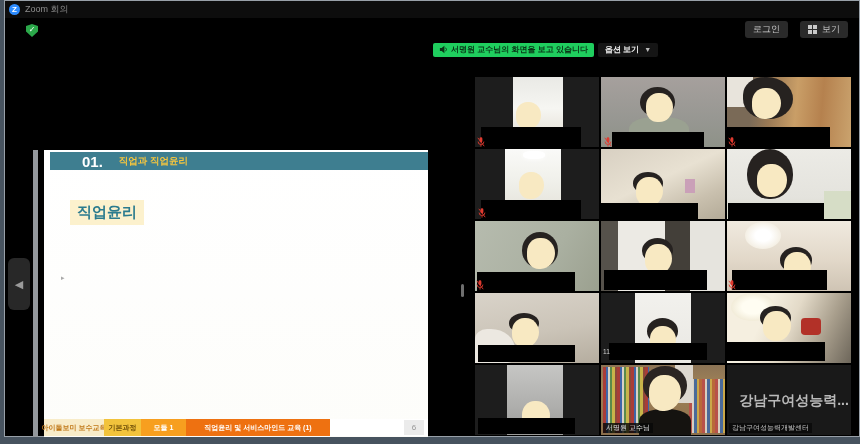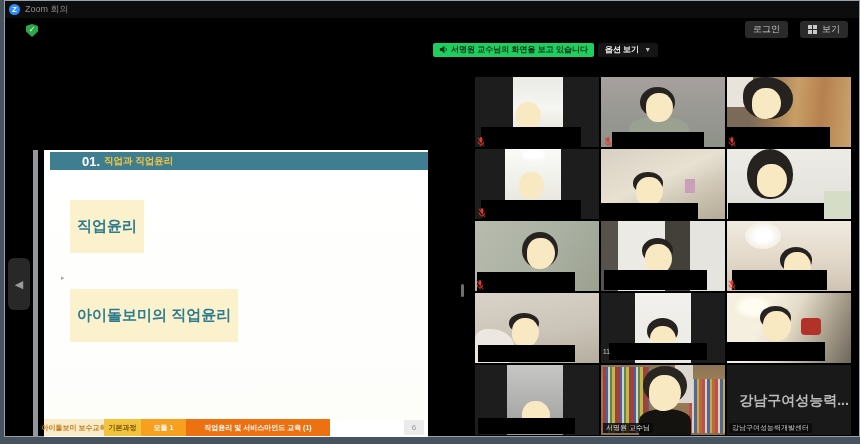--- a/index.html
+++ b/index.html
@@ -32,24 +32,24 @@
           color:#fff;font-size:8px;line-height:12px;text-align:center;z-index:20;cursor:pointer;}
   
   .deck-edge{position:absolute;left:33px;top:150px;width:5px;height:287px;background:#94989c;z-index:5;}
   .navprev{position:absolute;left:8px;top:258px;width:22px;height:52px;background:#282828;
            border-radius:6px;display:flex;align-items:center;justify-content:center;z-index:25;cursor:pointer;}
   .navprev span{color:#9a9a9a;font-size:11px;}
   .slide{position:absolute;left:44px;top:150px;width:384px;height:287px;z-index:10;
          background:linear-gradient(180deg,#ffffff,#fdfdfa);}
   .slide-head{position:absolute;left:6px;top:2px;right:0;height:18px;background:#3e7e90;
               display:flex;align-items:center;padding-left:32px;box-sizing:border-box;}
-  .slide-head .num{color:#fff;font-size:13px;font-weight:900;margin-right:4px;}
+  .slide-head .num{color:#fff;font-size:15px;font-weight:900;margin-right:16px;}
   .slide-head .ttl{color:#f6c63e;font-size:9.5px;font-weight:900;}
   .hl{display:inline-block;background:#fcf1cd;color:#2b7b8e;font-weight:900;font-size:15px;
-      padding:17px 7px;}
+      padding:3px 7px;}
   .h1{position:absolute;left:26px;top:50px;}
   .h2{position:absolute;left:26px;top:139px;}
   .b1{position:absolute;left:28px;top:84px;color:#3a3a3a;font-size:12px;}
   .b2{position:absolute;left:28px;top:171px;color:#3a3a3a;font-size:12px;line-height:21px;white-space:pre-line;}
   .tickmark{position:absolute;left:17px;top:124px;color:#aaa;font-size:7px;}
   .ftabs{position:absolute;left:0;right:0;bottom:1px;height:17px;background:#fff;display:flex;align-items:stretch;}
   .ftab{display:flex;align-items:center;justify-content:center;font-size:7px;font-weight:bold;white-space:nowrap;}
   .ftab0{width:60px;background:#f8ecc9;color:#c07818;}
   .ftab1{width:37px;background:#f2c33c;color:#6e4e08;}
   .ftab2{width:45px;background:#f79f1f;color:#fff;}
@@ -196,21 +196,20 @@
     <span>◀</span>
   </div>
 
   <div class="slide">
     <div class="slide-head">
       <span class="num">01.</span>
       <span class="ttl">직업과 직업윤리</span>
     </div>
     <span class="hl h1">직업윤리</span>
     <span class="tickmark">▸</span>
-    <span class="hl h2">아이돌보미의 직업윤리</span>
     <div class="ftabs">
       <div class="ftab ftab0">아이돌보미 보수교육</div>
       <div class="ftab ftab1">기본과정</div>
       <div class="ftab ftab2">모듈 1</div>
       <div class="ftab ftab3">직업윤리 및 서비스마인드 교육 (1)</div>
       <div class="fspacer"></div>
       <div class="pageno">6</div>
     </div>
   </div>
 

